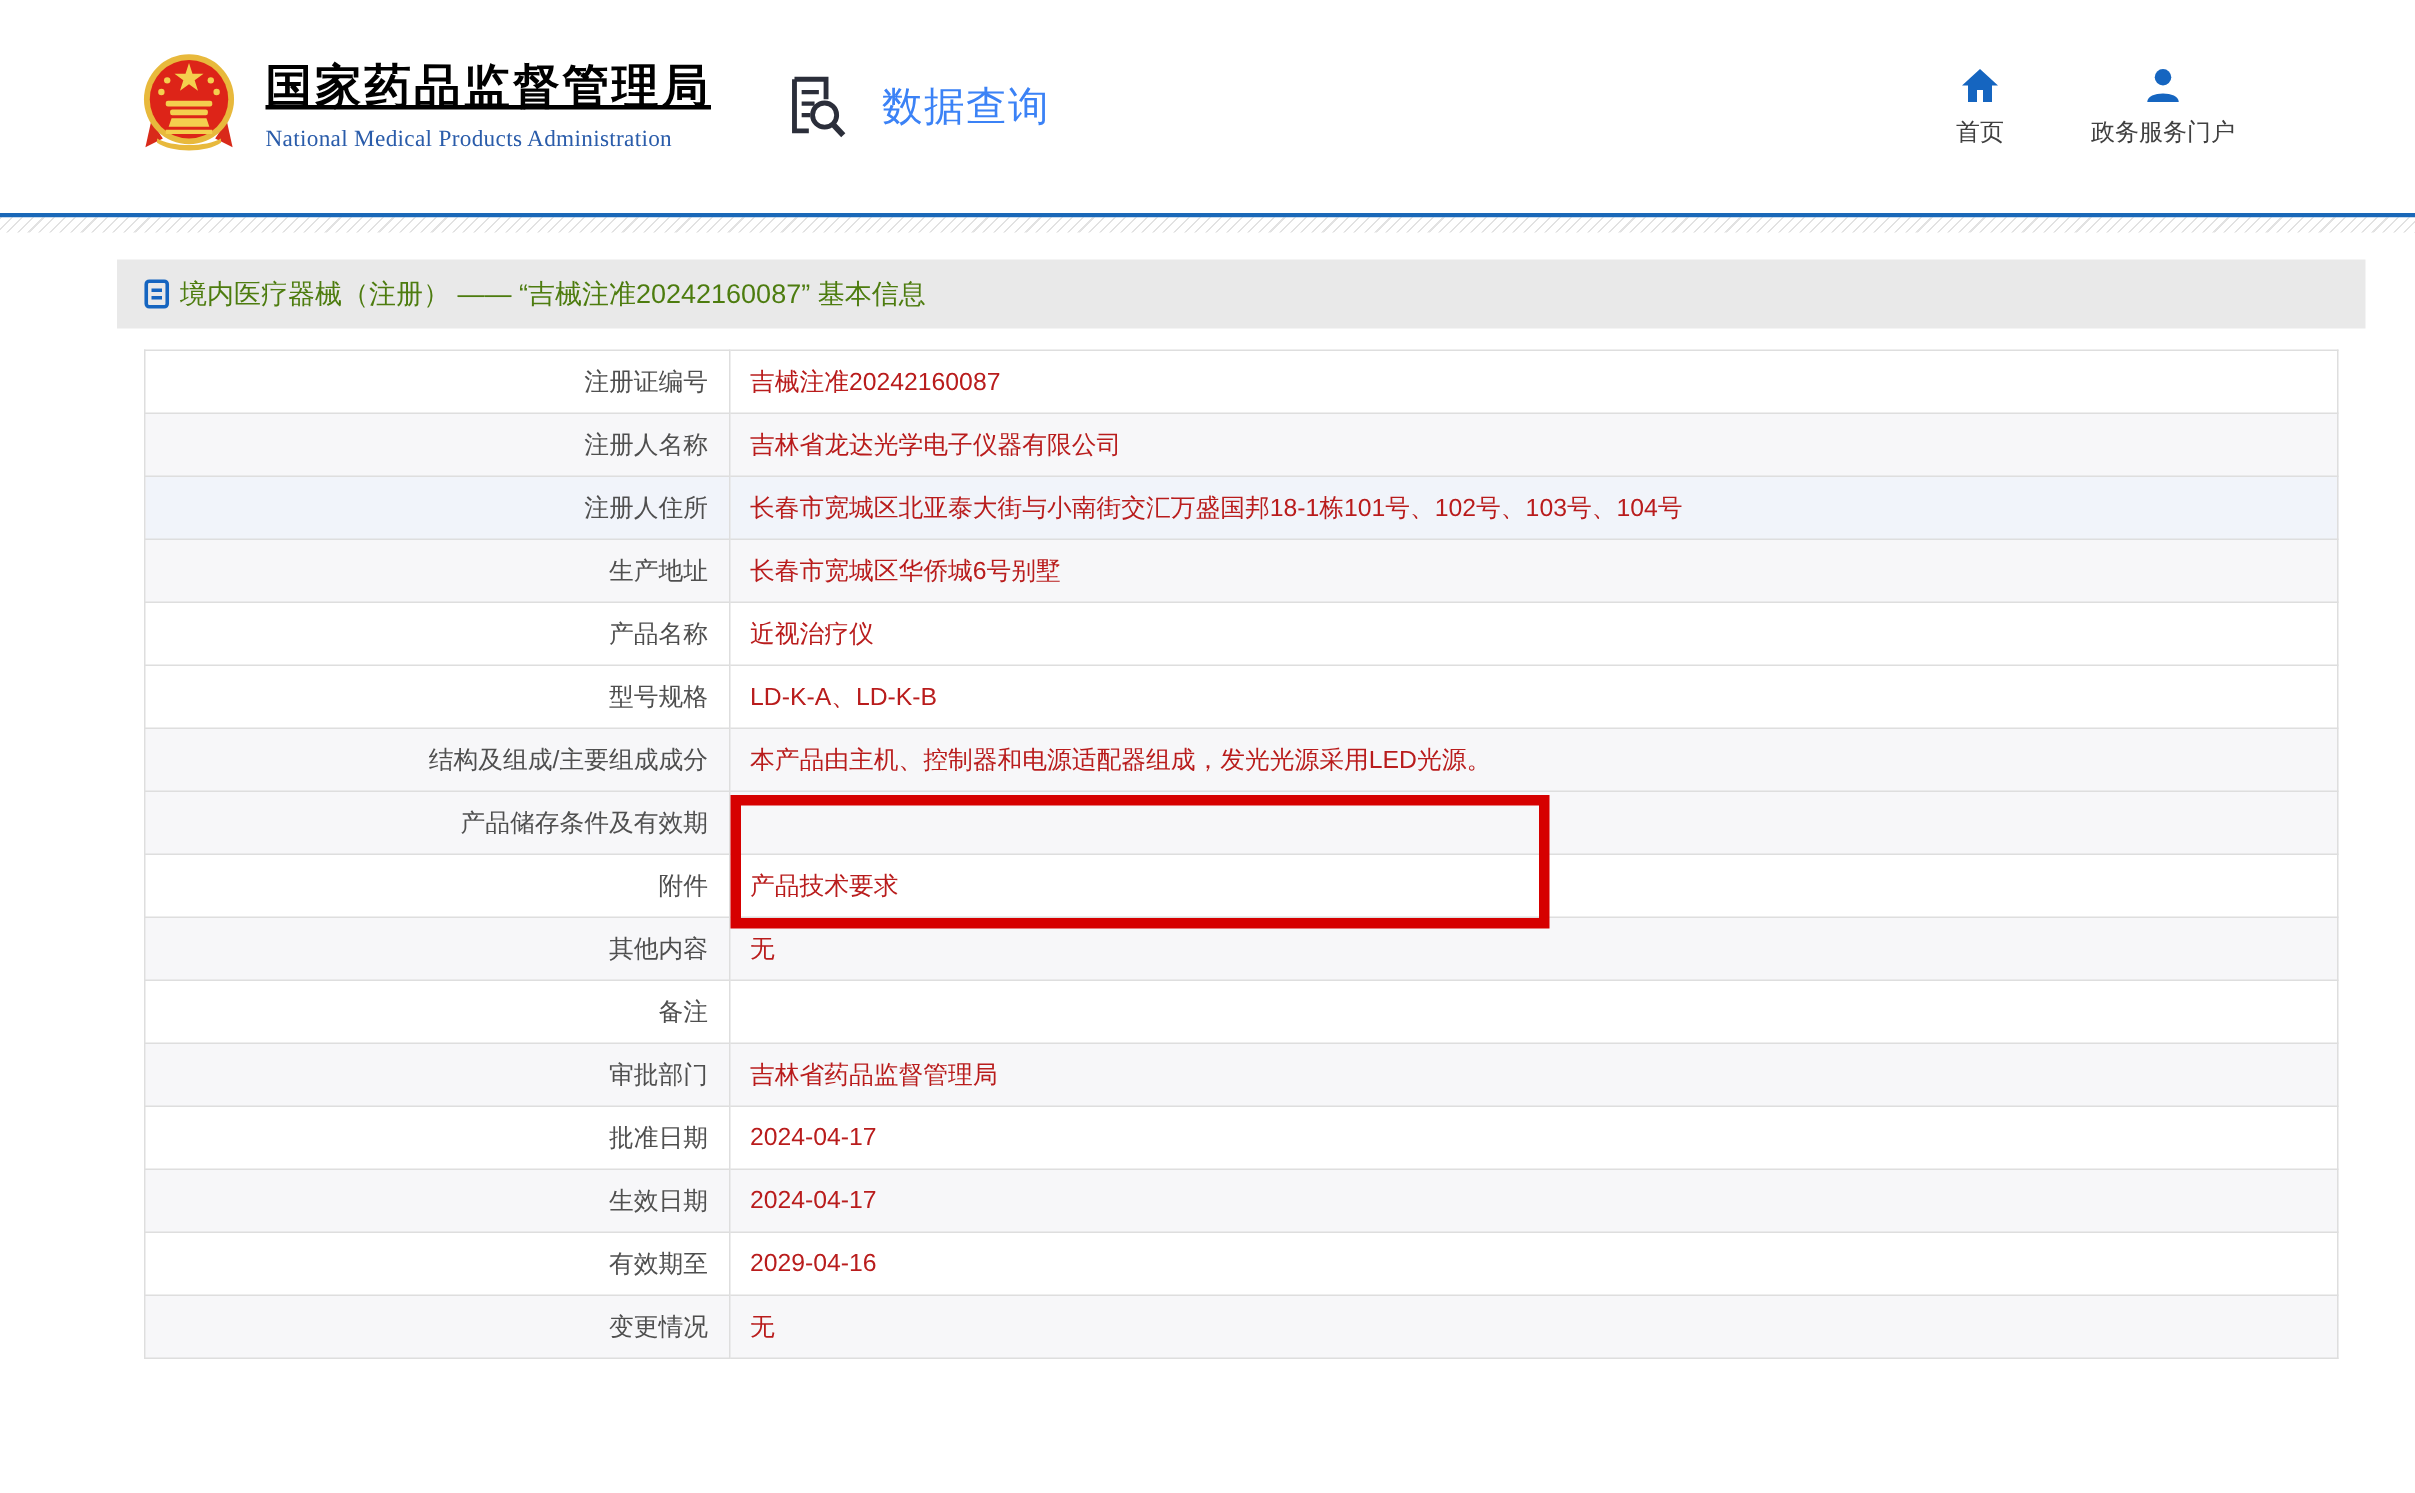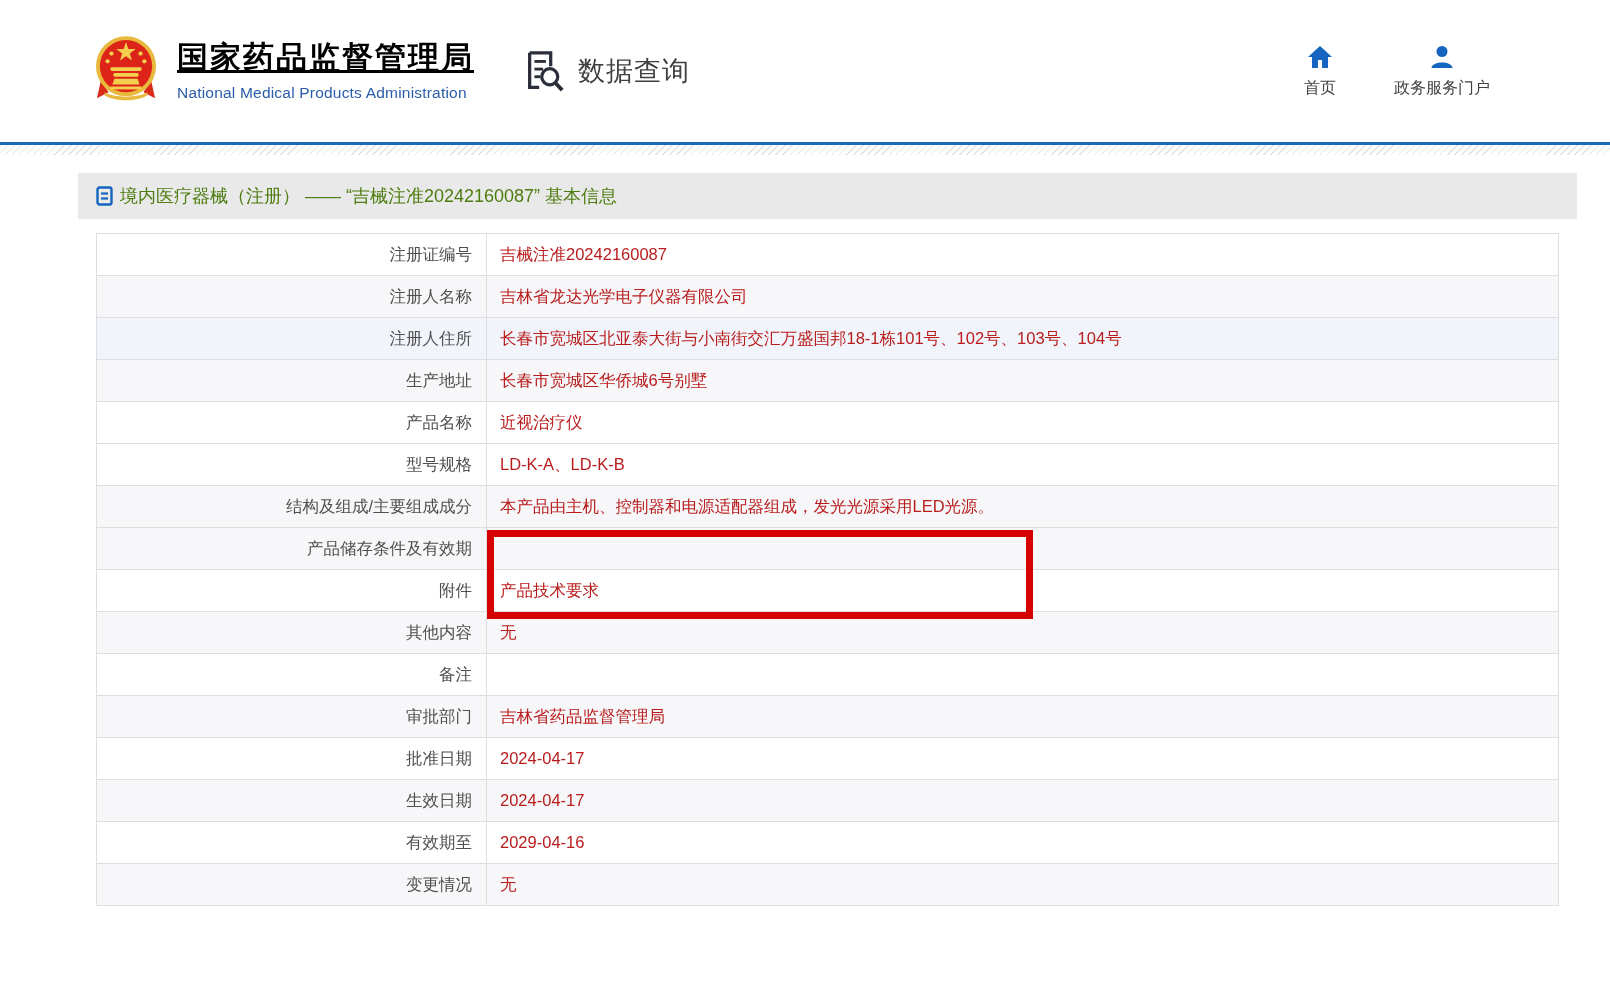--- a/index.html
+++ b/index.html
@@ -31,32 +31,33 @@
     font-weight: bold;
     letter-spacing: 2px;
     line-height: 1.15;
     text-decoration: underline;
   }
   .org-en {
     color: #2a5caa;
     font-size: 15.5px;
     margin-top: 9px;
     letter-spacing: 0.2px;
+    font-family: Liberation Serif, serif;
   }
   .data-query {
     display: flex;
     align-items: center;
     margin-left: 48px;
   }
   .data-query svg { width: 44px; height: 44px; }
   .data-query-label {
     font-size: 27px;
-    color: #404040;
+    color: #3b82f6;
     font-weight: 500;
-    margin-left: 12px;
+    margin-left: 22px;
     letter-spacing: 1px;
   }
   .header-nav {
     margin-left: auto;
     margin-right: 120px;
     display: flex;
     gap: 58px;
   }
   .nav-item {
     display: flex;

